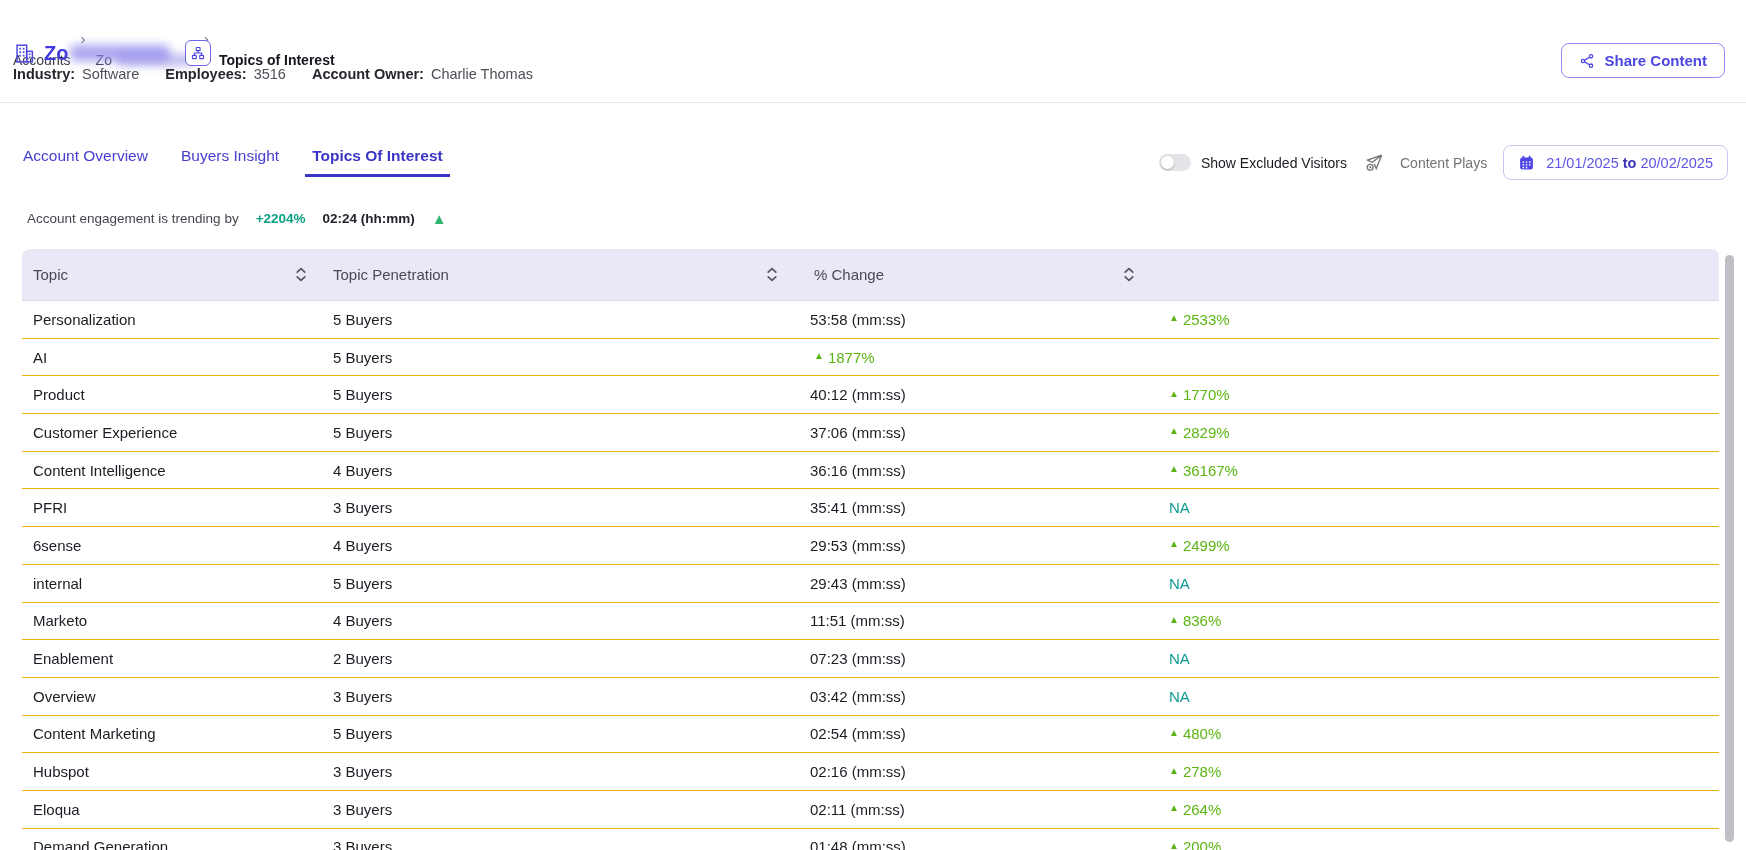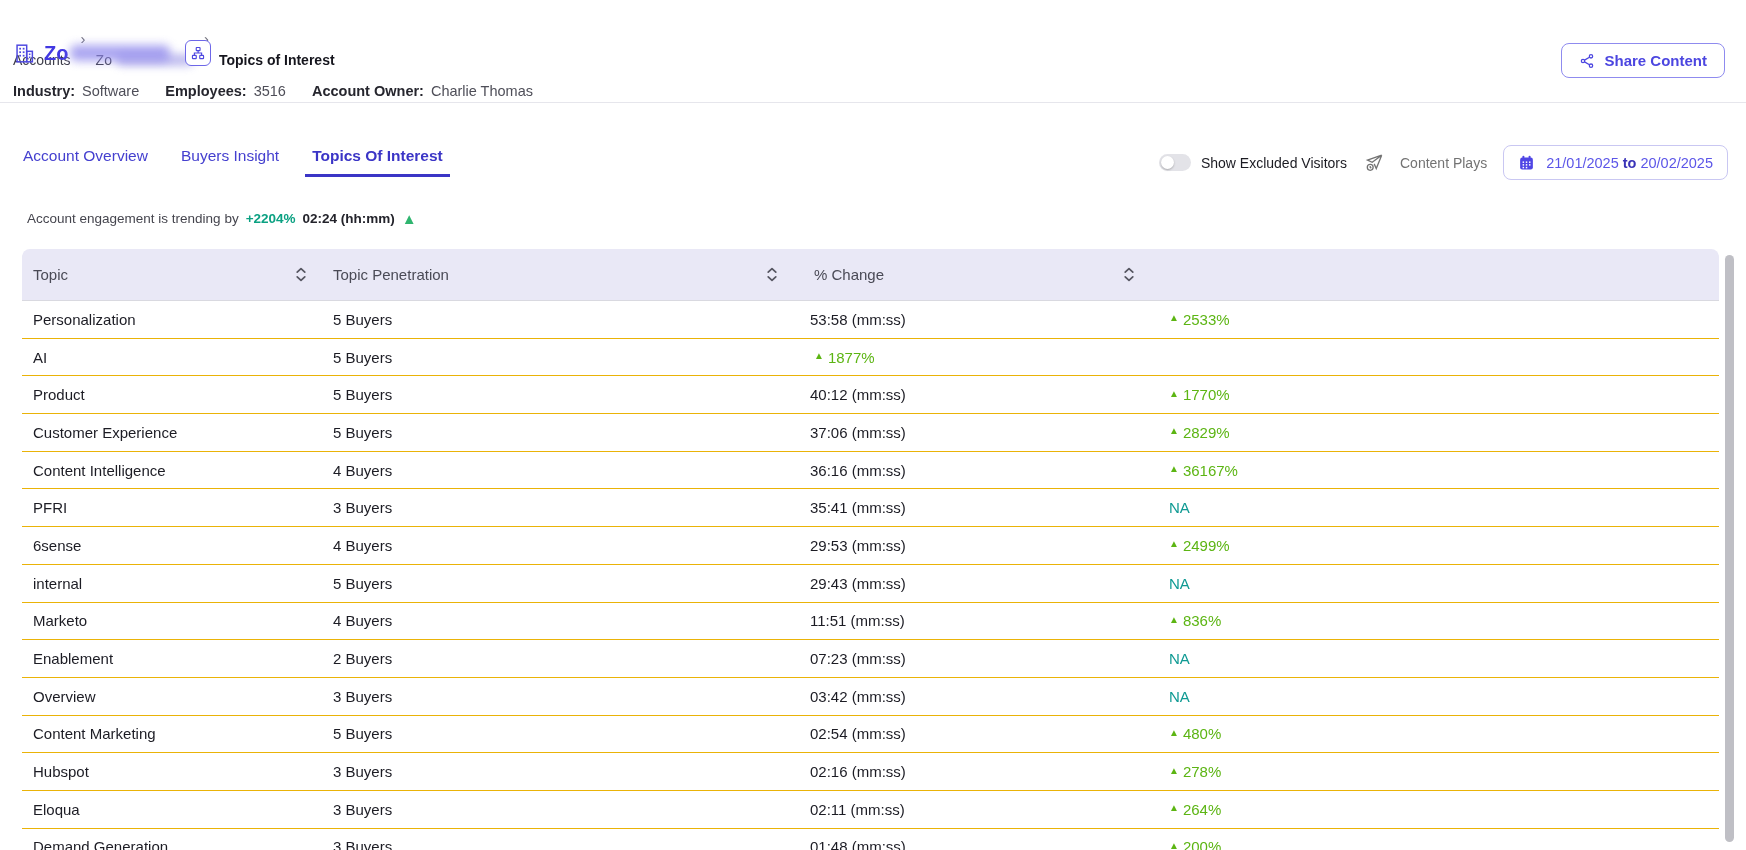--- a/index.html
+++ b/index.html
@@ -16,21 +16,21 @@
   .blob-lg{width:100px;height:16px;background:#8f88ec;filter:blur(5px);}
 
   
   .title-row{position:absolute;left:14px;top:40px;display:flex;align-items:center;gap:9px;}
   .building-ic{color:#4f49e0;display:flex;}
   .account-name{font-size:20px;font-weight:bold;color:#4238e2;display:flex;align-items:center;gap:2px;}
   .org-btn{width:24px;height:24px;border:1.5px solid #6d67e8;border-radius:6px;display:flex;align-items:center;justify-content:center;color:#4f49e0;background:#fff;margin-left:6px;}
   .share-btn{position:absolute;right:21px;top:43px;height:35px;display:flex;align-items:center;gap:9px;
              padding:0 17px;border:1px solid #8f8bef;border-radius:8px;background:#fff;
              color:#4c46e0;font-size:15px;font-weight:bold;cursor:pointer;}
-  .meta-row{position:absolute;left:13px;top:83px;display:flex;align-items:baseline;gap:26px;font-size:14.5px;}
+  .meta-row{position:absolute;left:13px;top:66px;display:flex;align-items:baseline;gap:26px;font-size:14.5px;}
   .meta-pair{display:flex;gap:7px;align-items:baseline;}
   .meta-label{font-weight:bold;color:#26262e;}
   .meta-value{color:#4e4e58;}
   .hdr-divider{position:absolute;left:0;right:0;top:102px;height:1px;background:#e6e6ec;}
 
   
   .tabs-row{position:absolute;left:16px;right:18px;top:141px;display:flex;justify-content:space-between;align-items:flex-start;}
   .tabs{display:flex;gap:19px;}
   .tab{padding:6px 7px 9px;border-bottom:3px solid transparent;font-size:15.5px;color:#4540cf;cursor:pointer;}
   .tab.active{font-weight:bold;color:#3b35c6;border-bottom-color:#3b35c6;}
@@ -38,21 +38,21 @@
   .toggle{position:relative;width:32px;height:17px;border-radius:9px;background:#e3e3e8;cursor:pointer;flex:none;}
   .toggle .knob{position:absolute;left:2px;top:2px;width:13px;height:13px;border-radius:50%;background:#fff;box-shadow:0 1px 2px rgba(0,0,0,.25);}
   .toggle-label{font-size:14px;color:#1b1b22;margin-left:-6px;text-align:center;}
   .content-plays{display:flex;align-items:center;gap:16px;color:#737373;font-size:14px;cursor:pointer;}
   .date-btn{display:flex;align-items:center;gap:11px;height:33px;padding:0 14px;border:1px solid #c9c7f2;border-radius:8px;background:#fff;cursor:pointer;font-size:14.5px;}
   .date-btn .cal{color:#4f46e5;display:flex;}
   .date-text{color:#5c56e8;}
   .date-sep{color:#3a34b8;font-weight:bold;padding:0 4px;}
 
   
-  .trending{position:absolute;left:27px;top:211px;display:flex;align-items:center;gap:7px;font-size:13.5px;}
+  .trending{position:absolute;left:27px;top:211px;display:flex;align-items:center;gap:17px;font-size:13.5px;}
   .trend-prefix{color:#45454e;}
   .trend-pct{font-weight:bold;color:#0ba182;}
   .trend-time{font-weight:bold;color:#23232b;}
   .trend-tri{color:#2fb56f;font-size:15px;line-height:1;}
 
   
   .table{position:absolute;left:22px;top:249px;width:1697px;}
   .grid{display:grid;grid-template-columns:293px 475px 355px 1fr;}
   .thead{height:51px;background:#e9e8f6;border-radius:8px 8px 0 0;}
   .hcell{display:flex;align-items:center;justify-content:space-between;font-size:15px;color:#4a4a56;cursor:pointer;}

